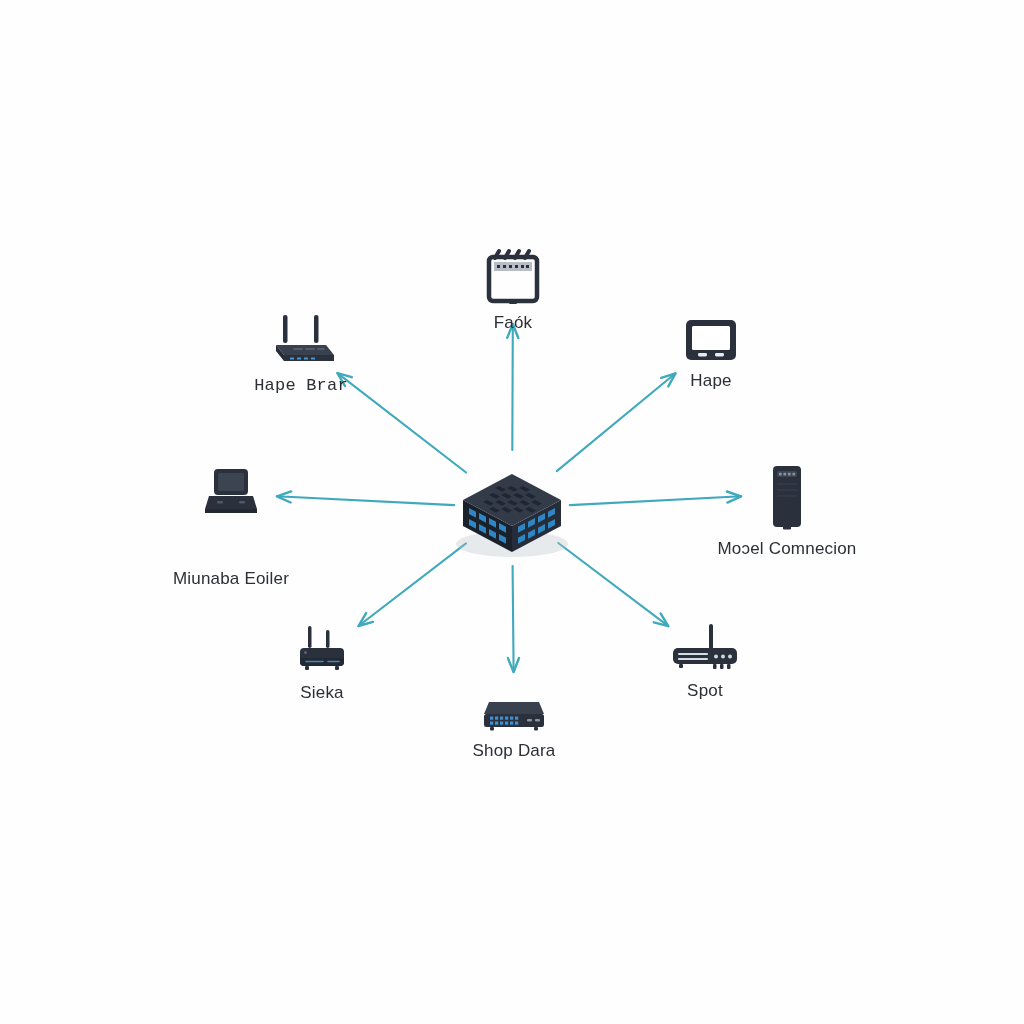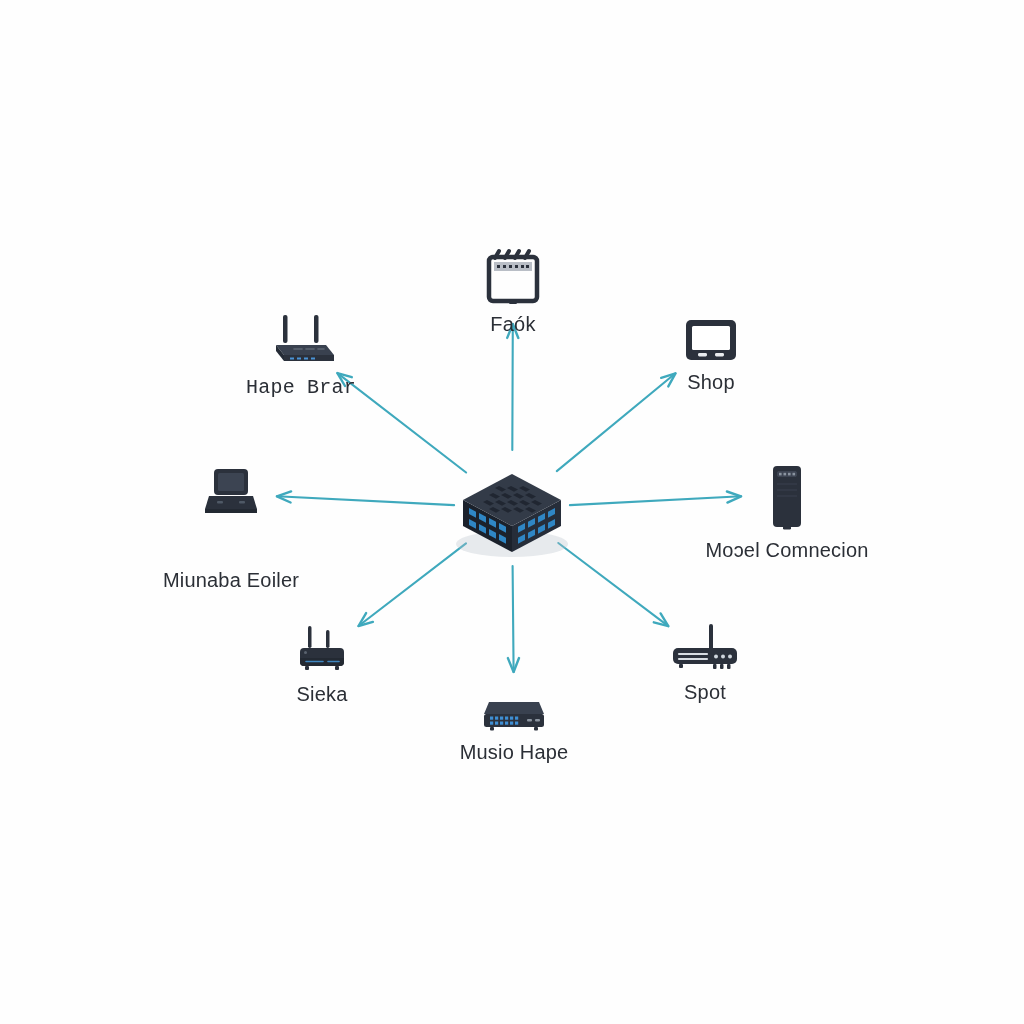--- a/index.html
+++ b/index.html
@@ -29,21 +29,21 @@
     display: flex;
     flex-direction: column;
     align-items: center;
   }
   .node-icon {
     display: block;
     line-height: 0;
   }
   .node-label {
     margin-top: 7px;
-    font-size: 20px;
+    font-size: 17px;
     color: #2b2f36;
     letter-spacing: 0.2px;
     white-space: nowrap;
   }
   #hub {
     position: absolute;
     width: 180px;
     height: 140px;
     margin-left: -90px;
     margin-top: -70px;
@@ -191,21 +191,21 @@
 
   <div class="node" style="left:711px; top:316px;">
     <span class="node-icon">
       <svg width="56" height="48" viewBox="0 0 56 48">
         <rect x="3" y="4" width="50" height="40" rx="5" fill="#2b313c"></rect>
         <rect x="9" y="10" width="38" height="24" rx="1.5" fill="#ffffff"></rect>
         <rect x="15" y="37" width="9" height="3.5" rx="1.4" fill="#e9ecef"></rect>
         <rect x="32" y="37" width="9" height="3.5" rx="1.4" fill="#e9ecef"></rect>
       </svg>
     </span>
-    <span class="node-label">Shop</span>
+    <span class="node-label">Hape</span>
   </div>
 
   <div class="node" style="left:231px; top:466px;gap:44px;">
     <span class="node-icon">
       <svg width="60" height="52" viewBox="0 0 60 52">
         <rect x="13" y="3" width="34" height="26" rx="4" fill="#2b313c"></rect>
         <rect x="17" y="7" width="26" height="18" rx="1.5" fill="#3c4452"></rect>
         <path d="M8 30 L52 30 L56 43 L4 43 Z" fill="#2b313c"></path>
         <path d="M4 43 L56 43 L56 47 L4 47 Z" fill="#232932"></path>
         <g fill="#4f5966">
@@ -308,16 +308,16 @@
         <g fill="#8b949f">
           <rect x="48" y="25" width="5" height="2.4" rx="1"></rect>
           <rect x="56" y="25" width="5" height="2.4" rx="1"></rect>
         </g>
         <g fill="#2b313c">
           <rect x="11" y="33" width="4" height="3.5" rx="1"></rect>
           <rect x="55" y="33" width="4" height="3.5" rx="1"></rect>
         </g>
       </svg>
     </span>
-    <span class="node-label">Musio Hape</span>
+    <span class="node-label">Shop Dara</span>
   </div>
 
 </div>
 
 </body></html>

